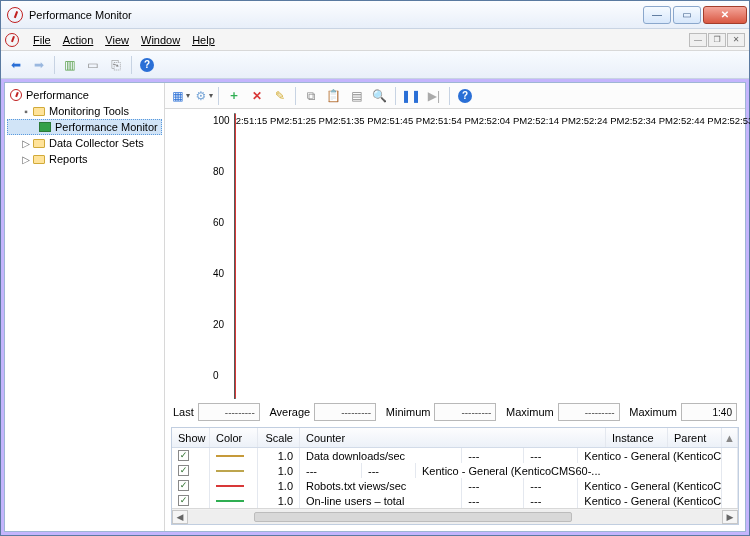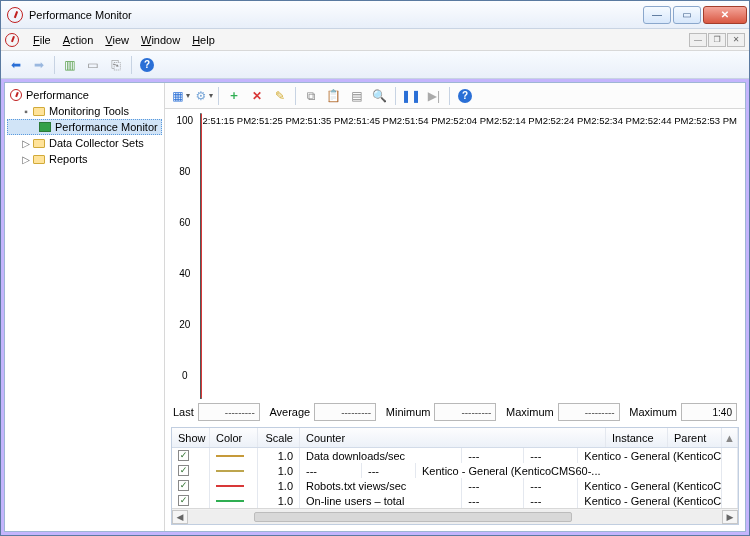--- a/index.html
+++ b/index.html
@@ -10,21 +10,21 @@
   .titlebar .app-icon { width:16px; height:16px; border:1.5px solid #c02020; border-radius:50%; position:relative; margin-right:6px; }
   .titlebar .app-icon::after { content:""; position:absolute; left:7px; top:3px; width:1.5px; height:7px; background:#c02020; transform:rotate(20deg); }
   .titlebar .title { flex:1; color:#000; }
   .winbtns { display:flex; gap:0; }
   .winbtn { width:28px; height:18px; border:1px solid #8aa7cc; border-radius:3px; margin-left:2px; background:linear-gradient(#f5faff,#d7e7fb); display:flex; align-items:center; justify-content:center; font-size:10px; color:#3a5a85; }
   .winbtn.close { width:44px; background:linear-gradient(#f4a69a,#d95843); border-color:#a33d2b; color:#fff; font-weight:bold; }
   
   .menubar { height:22px; background:#f5f5f5; border-bottom:1px solid #d8d8d8; display:flex; align-items:center; padding:0 4px; }
   .menubar .app-icon { width:14px; height:14px; border:1.5px solid #c02020; border-radius:50%; position:relative; margin-right:8px; }
   .menubar .app-icon::after { content:""; position:absolute; left:6px; top:2px; width:1.5px; height:6px; background:#c02020; transform:rotate(20deg); }
-  .menu-item { padding:0 6px; height:20px; line-height:20px; cursor:default; }
+  .menu-item { padding:0 6px; height:20px; line-height:20px; cursor:default;text-decoration:underline; }
   .menu-item u { text-decoration:underline; }
   .menubar-right { margin-left:auto; display:flex; }
   .mini-btn { width:18px; height:14px; border:1px solid #bcbcbc; background:#f0f0f0; margin-left:1px; font-size:8px; display:flex; align-items:center; justify-content:center; color:#666; }
   
   .maintoolbar { height:28px; background:linear-gradient(#f8fbff,#e9f0f9); border-bottom:1px solid #c7d3e3; display:flex; align-items:center; padding:0 4px; gap:1px; }
   .tbtn { width:22px; height:22px; display:flex; align-items:center; justify-content:center; border:1px solid transparent; border-radius:2px; cursor:default; }
   .sep { width:1px; height:18px; background:#c7d3e3; margin:0 3px; }
   .ico { width:16px; height:16px; display:flex; align-items:center; justify-content:center; font-size:12px; }
   
   .body { flex:1; display:flex; border:1px solid #9eb6d4; margin:3px; background:#fff; min-height:0; }
@@ -36,21 +36,21 @@
   .tw { width:10px; text-align:center; color:#6b6b6b; font-size:10px; margin-right:1px; }
   .tico { width:14px; height:14px; margin-right:3px; display:inline-flex; align-items:center; justify-content:center; }
   .folder { background:#ffe39a; border:1px solid #d1aa3a; width:12px; height:9px; border-radius:1px; }
   .perf-ico { width:12px; height:12px; border:1.5px solid #c02020; border-radius:50%; position:relative; }
   .perf-ico::after{content:"";position:absolute;left:5px;top:2px;width:1.5px;height:5px;background:#c02020;transform:rotate(20deg);}
   .mon-ico { width:12px; height:10px; background:#33a04a; border:1px solid #2a7a38; }
   
   .right { flex:1; display:flex; flex-direction:column; min-width:0; }
   .chart-toolbar { height:26px; border-bottom:1px solid #d8d8d8; display:flex; align-items:center; padding:0 4px; gap:1px; background:#fcfcfc; }
   .chart-area { flex:0 0 auto; height:290px; padding:4px 8px 0 8px; display:flex; background:#fff; }
-  .yaxis { width:28px; display:flex; flex-direction:column; justify-content:space-between; align-items:center; padding:2px 4px 18px 0; font-size:10px; color:#000; }
+  .yaxis { width:28px; display:flex; flex-direction:column; justify-content:space-between; align-items:flex-start; padding:2px 4px 18px 0; font-size:10px; color:#000;margin-left:40px; }
   .plot-wrap { flex:1; display:flex; flex-direction:row; }
   .plot { flex:1; border:1px solid #9a9a9a; border-left:1.5px solid #555; border-bottom:1.5px solid #555; position:relative; background:#fff; }
   .plot .grid-top { position:absolute; left:0; right:0; top:0; height:1px; background:#bbb; }
   .plot .red-flat { position:absolute; left:0; width:38%; top:15%; height:1px; background:#d83838; }
   .plot .red-vert { position:absolute; left:38%; top:0; bottom:0; width:1px; background:#d83838; }
   .xaxis { height:16px; display:flex; font-size:9.5px; color:#000; padding-top:2px; justify-content:space-between; }
   .xaxis span { white-space:nowrap; }
   .stats-row { display:flex; align-items:center; padding:4px 8px 6px 8px; font-size:11px; gap:4px; }
   .stat-label { color:#000; }
   .stat-box { border:1px solid #b8b8b8; background:#fcfcfc; height:18px; min-width:62px; padding:0 4px; display:flex; align-items:center; justify-content:flex-end; color:#555; font-size:10px; }

